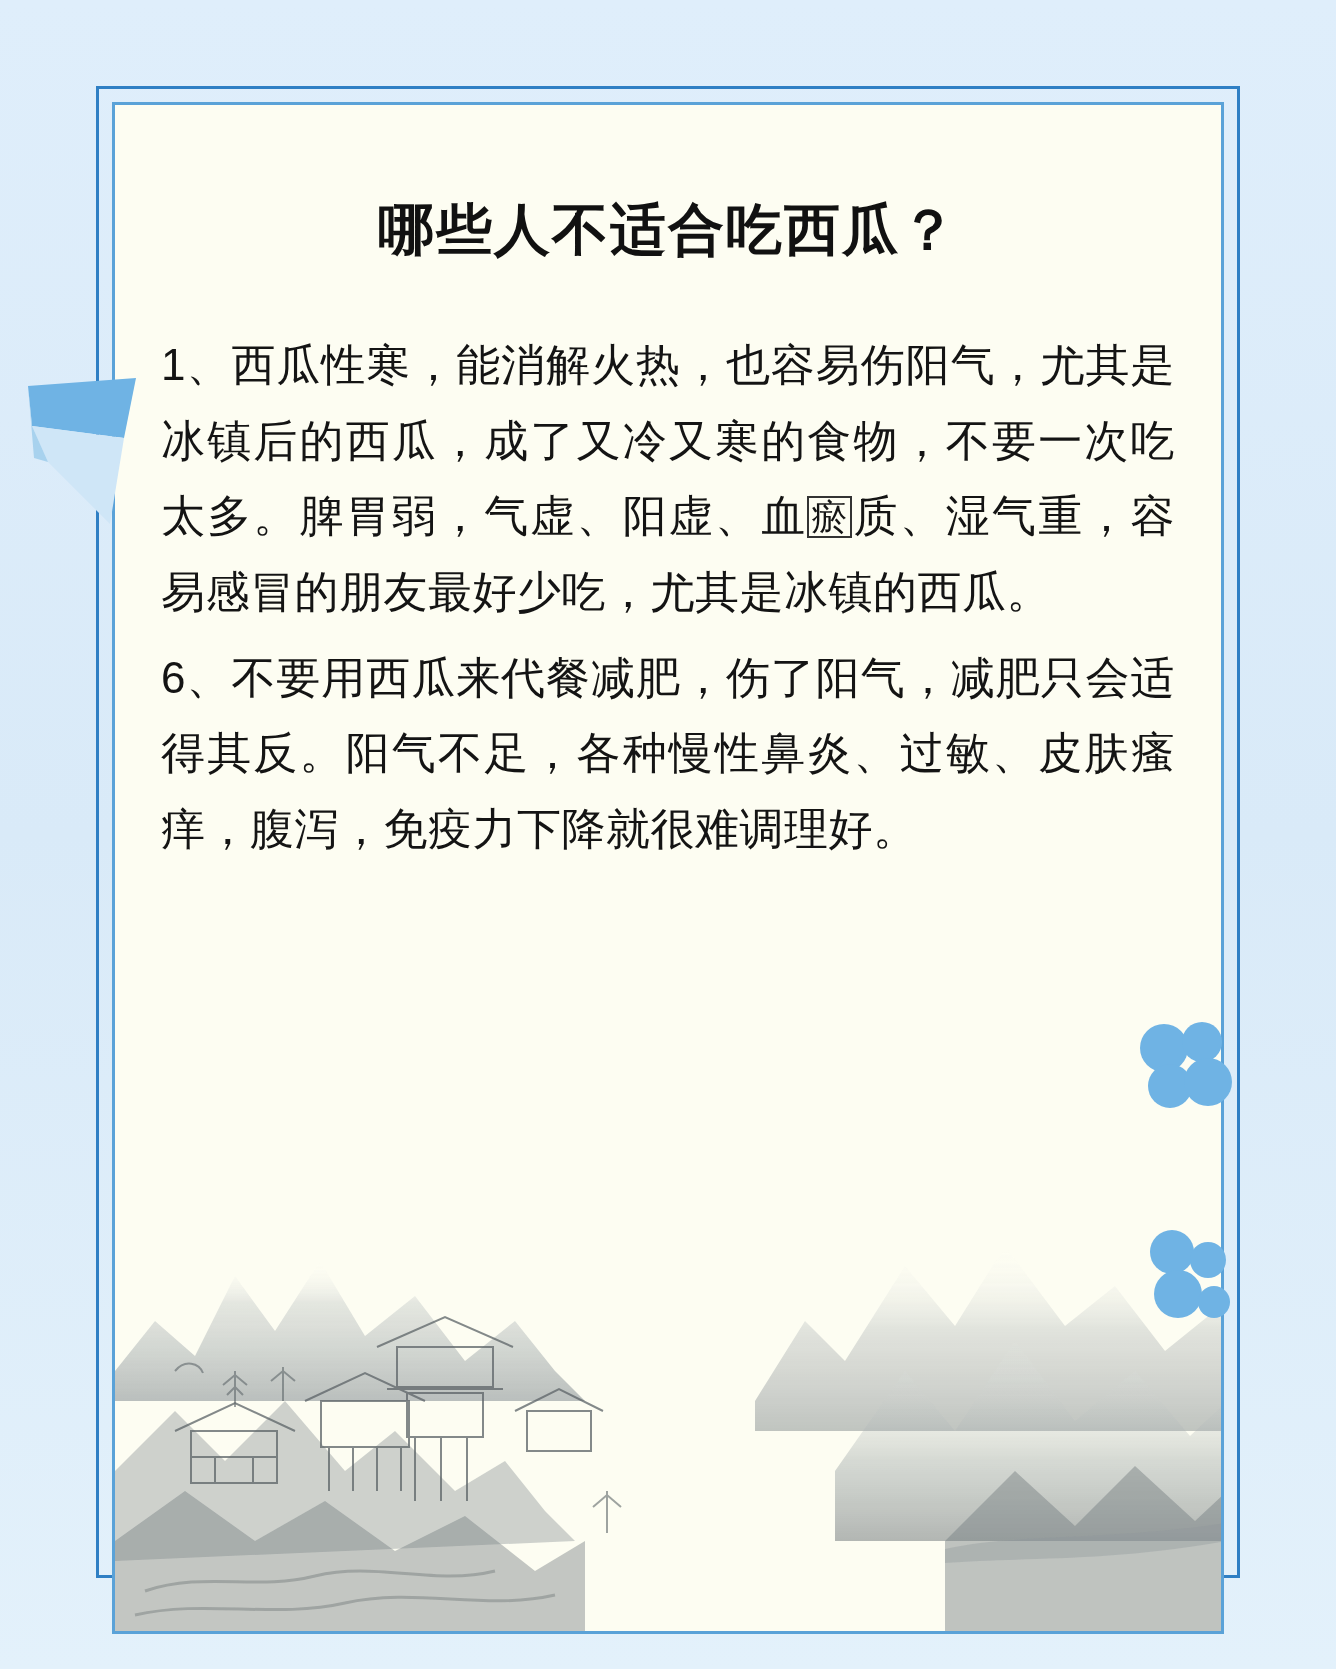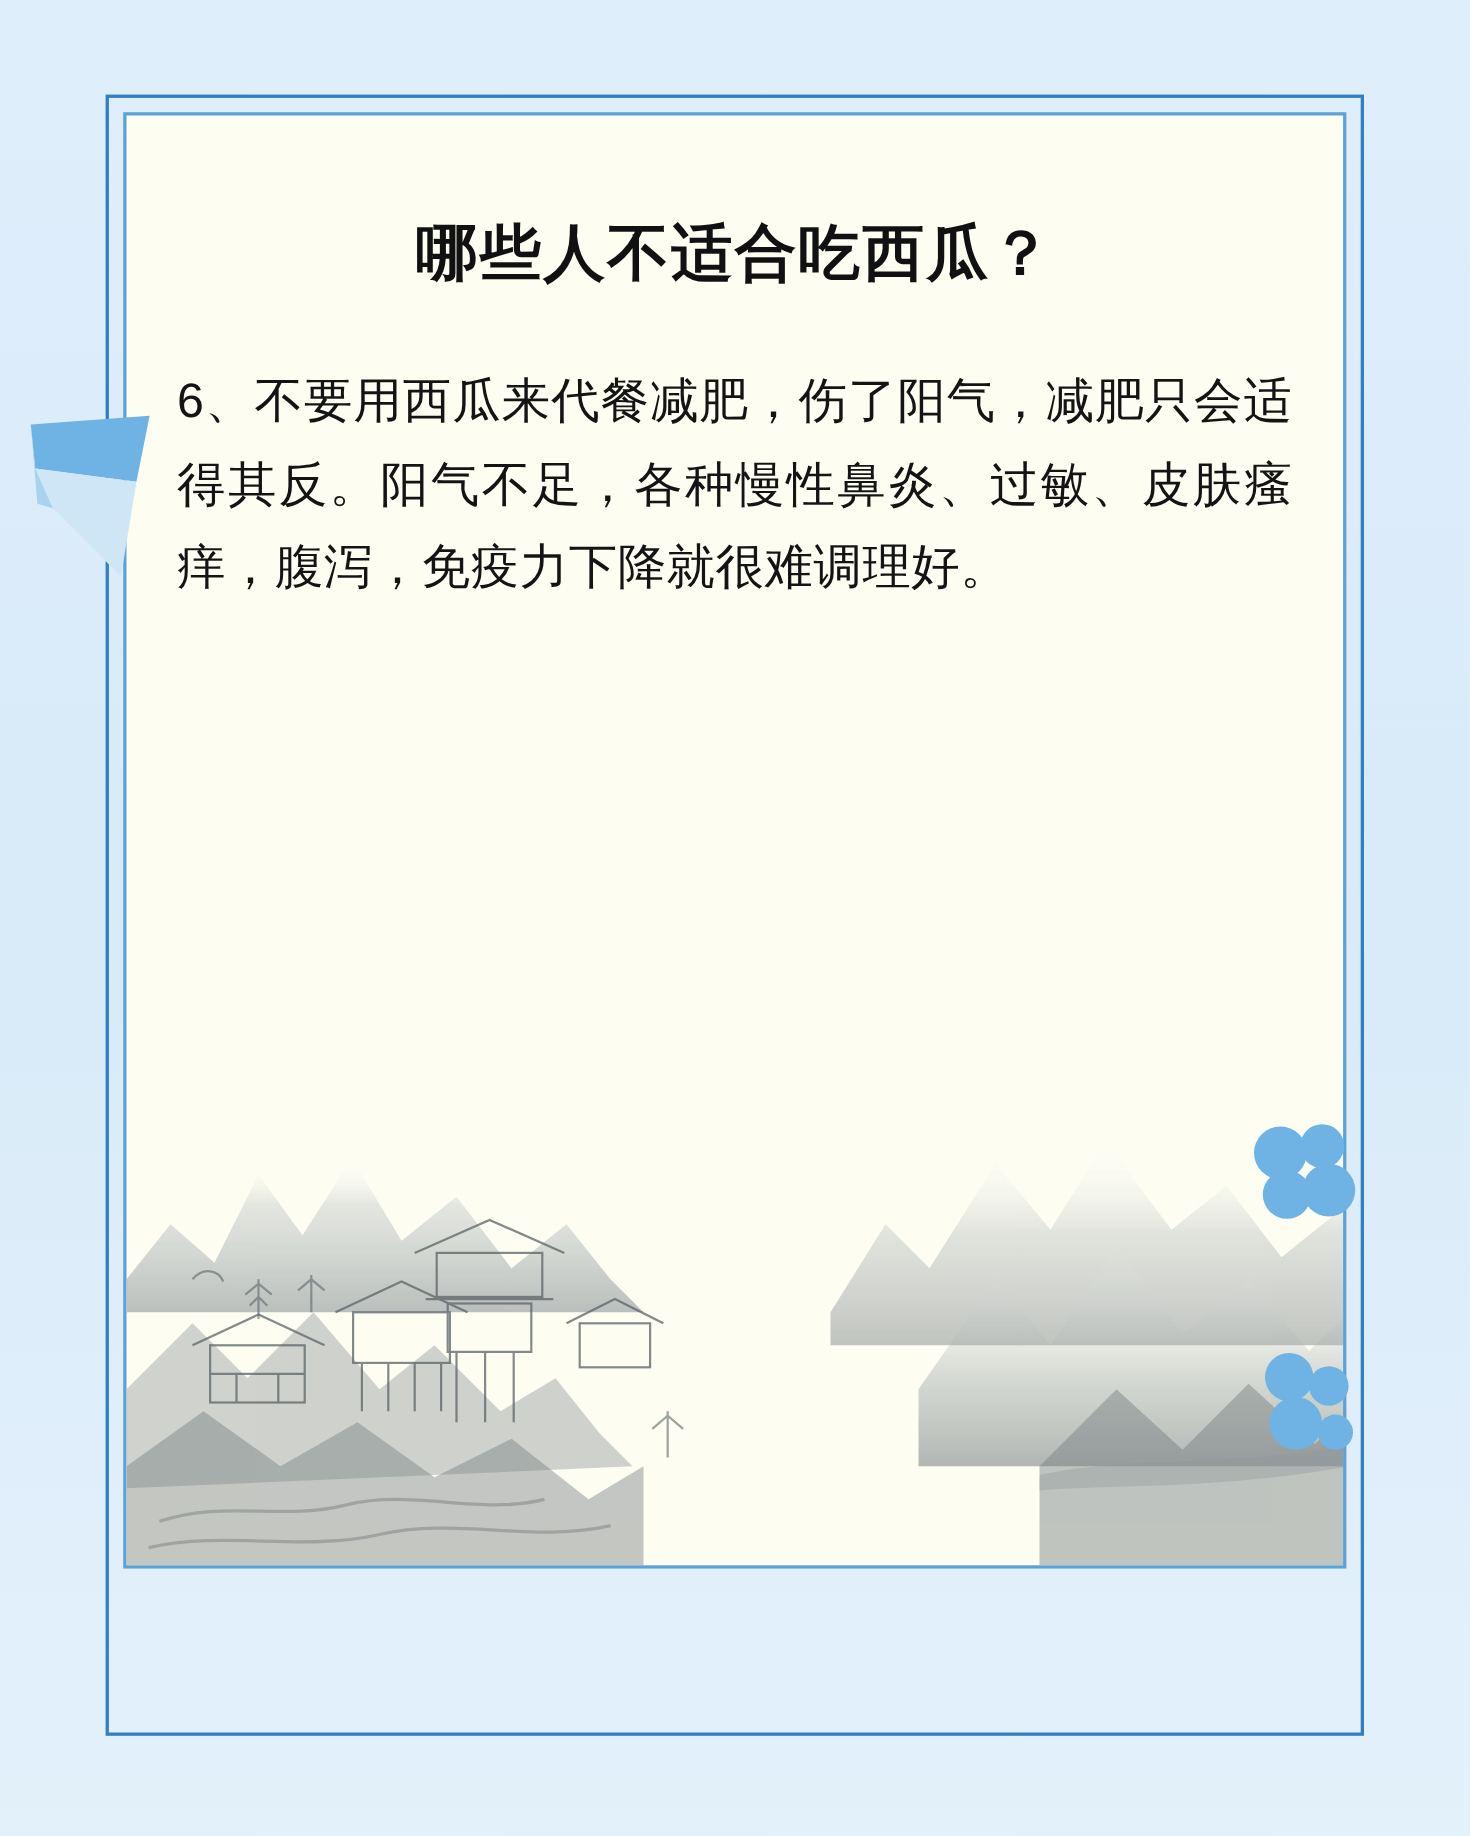--- a/index.html
+++ b/index.html
@@ -30,21 +30,21 @@
     width: 1144px;
     height: 1492px;
     border: 3px solid #2f7fc4;
     box-sizing: border-box;
   }
   .frame-inner {
     position: absolute;
     left: 112px;
     top: 102px;
     width: 1112px;
-    height: 1324px;
+    height: 1532px;
     border: 3px solid #5aa2d8;
     box-sizing: border-box;
     background: #fdfdf2;
     overflow: hidden;
   }
 
   
   .ink-wash {
     position: absolute;
     left: 0;
@@ -196,20 +196,21 @@
       <g stroke="#414a50" stroke-width="3" opacity="0.35" fill="none">
         <path d="M30,520 C90,500 140,520 200,505 C260,490 320,515 380,500"></path>
         <path d="M20,544 C90,528 160,548 230,532 C300,516 370,540 440,524"></path>
       </g>
     </svg>
 
     <div class="content">
       <h1 class="doc-title">哪些人不适合吃西瓜？</h1>
 
       <div class="body-text">
+        <p class="para"><span>1、西瓜性寒，能消解火热，也容易伤阳气，尤其是冰镇后的西瓜，成了又冷又寒的食物，不要一次吃太多。脾胃弱，气虚、阳虚、血</span><span class="boxed-char">瘀</span><span>质、湿气重，容易感冒的朋友最好少吃，尤其是冰镇的西瓜。</span></p>
 
         <p class="para">6、不要用西瓜来代餐减肥，伤了阳气，减肥只会适得其反。阳气不足，各种慢性鼻炎、过敏、皮肤瘙痒，腹泻，免疫力下降就很难调理好。</p>
       </div>
     </div>
   </div>
 
   <svg class="ribbon-left" viewBox="0 0 120 170">
     <polygon points="4,20 112,12 100,72 8,60" fill="#6fb3e4"></polygon>
     <polygon points="8,60 100,72 86,158 24,96" fill="#cfe6f7"></polygon>
     <polygon points="4,20 8,60 24,96 10,92" fill="#a8d2ee"></polygon>

